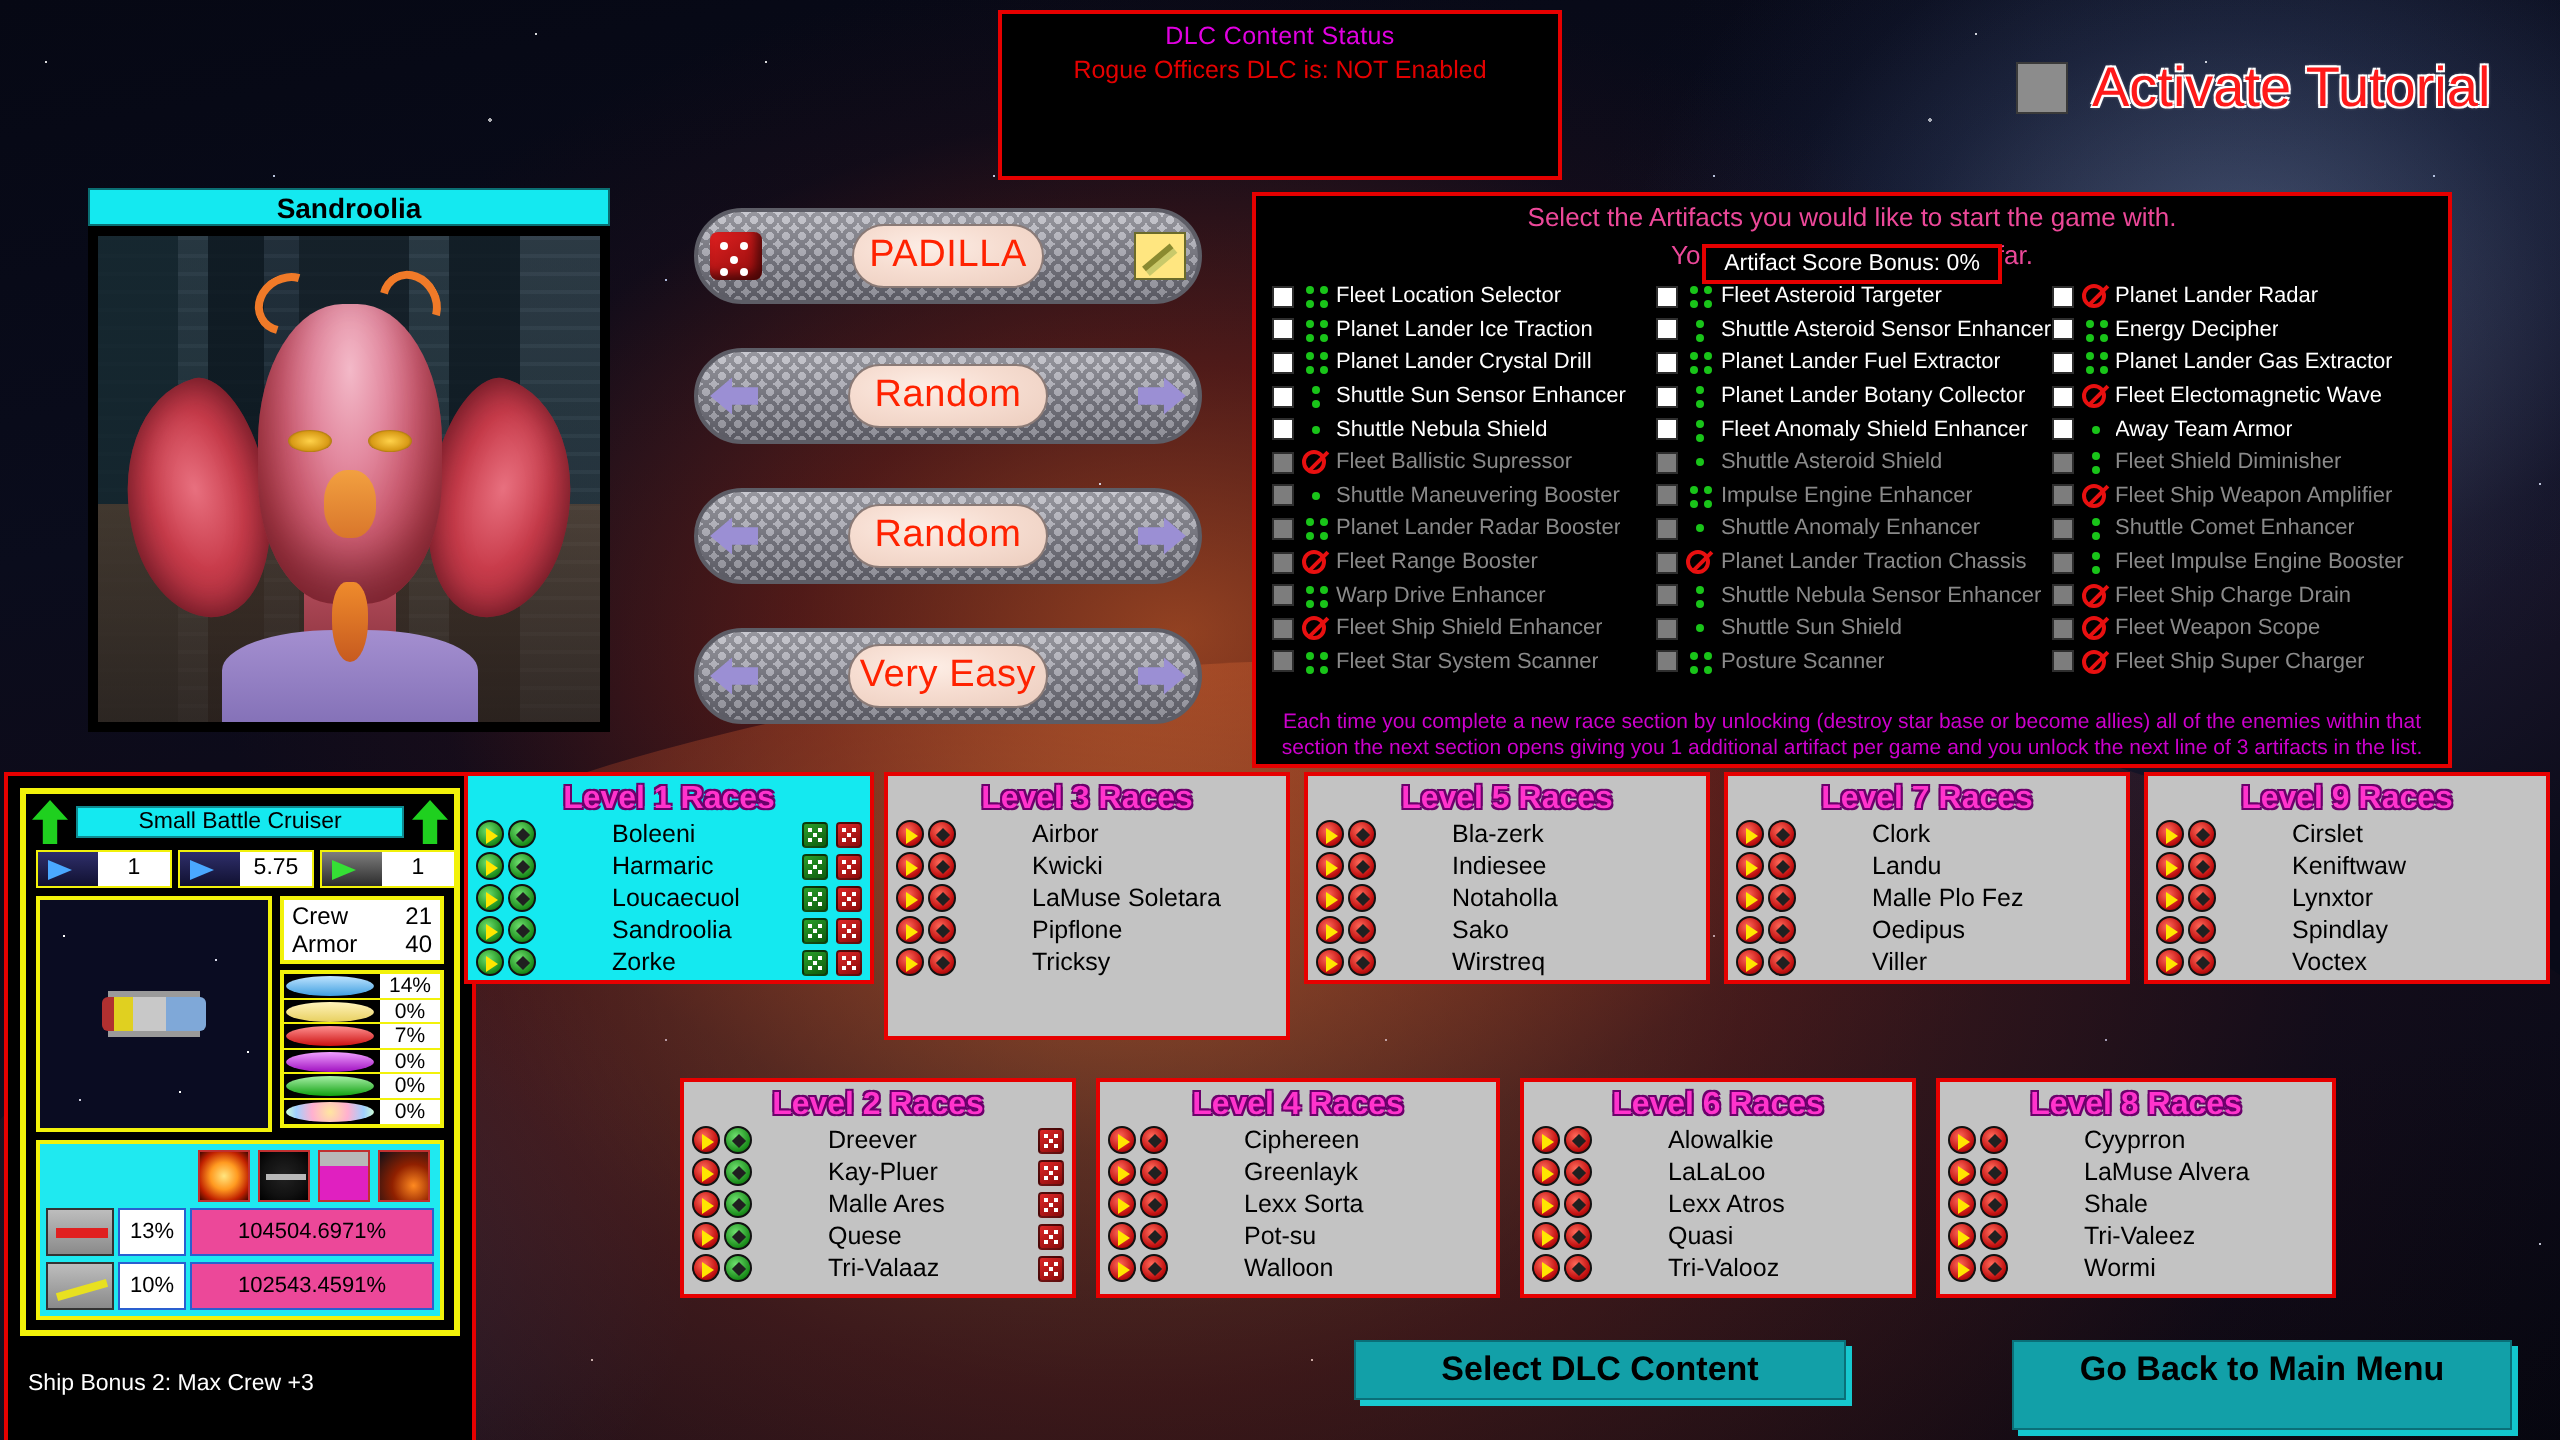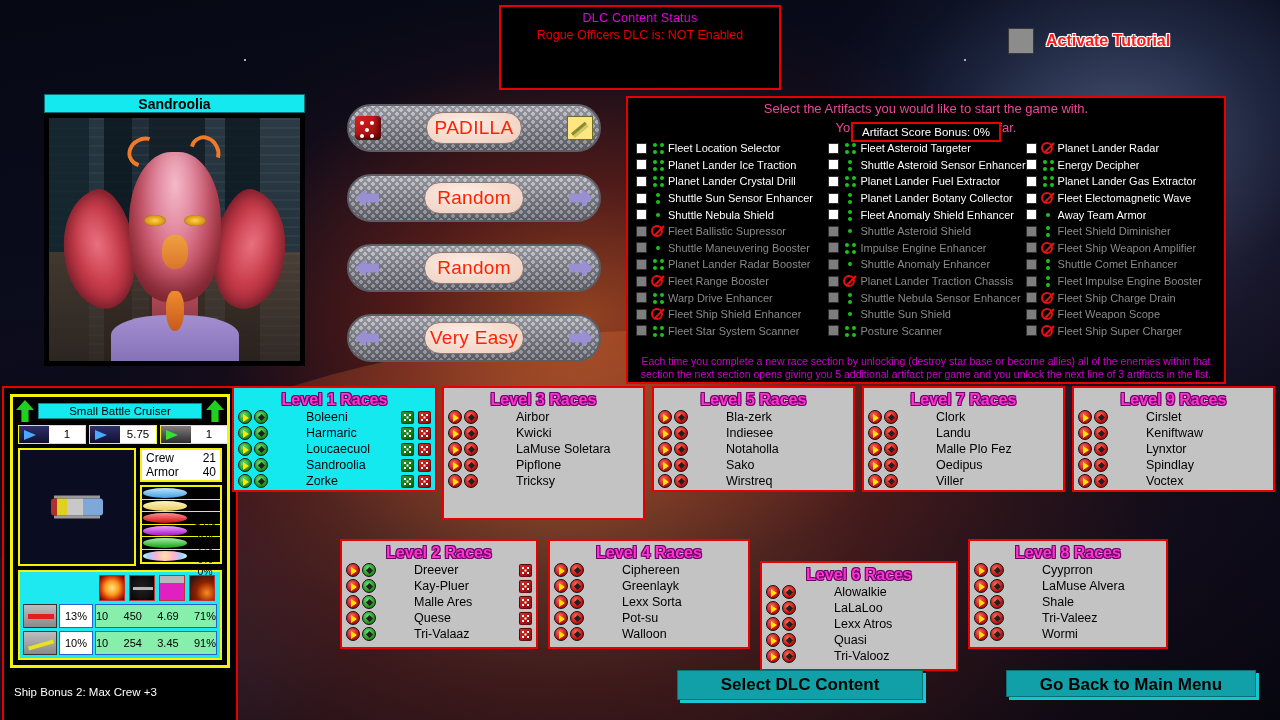--- a/index.html
+++ b/index.html
@@ -40,21 +40,21 @@
 
   
   #dlc-status { left:499px; top:5px; width:282px; height:85px;
     background:#000; border:2px solid #e60000; }
   #dlc-status .t { text-align:center; color:#e100e1; font-size:12.5px; padding-top:4px; letter-spacing:.2px;}
   #dlc-status .v { text-align:center; color:#e40000; font-size:12.5px; padding-top:3px;}
 
   
   #tutorial { left:1008px; top:28px; display:flex; align-items:center; gap:12px; }
   #tutorial .chk { width:26px; height:26px; background:#8c8c8c; border:1px solid #3a3a3a; }
-  #tutorial .lbl { color:#ff1a1a; font-size:16px; font-weight:bold;
+  #tutorial .lbl { color:#ff1a1a; font-size:28px; font-weight:normal;
     text-shadow: -1px -1px 0 #fff, 1px -1px 0 #fff, -1px 1px 0 #fff, 1px 1px 0 #fff, 0 0 2px #fff; }
 
   
   #portrait-panel { left:44px; top:94px; width:261px; height:272px; }
   #portrait-panel .name { height:19px; background:#14e9f0; border:1px solid #0a6e72;
     color:#000; font-size:14px; font-weight:bold; text-align:center; line-height:18px; }
   #portrait-panel .frame { width:261px; height:253px; background:#000; border:2px solid #000;
     padding:3px; }
   .portrait-art { width:100%; height:100%; position:relative; overflow:hidden;
     background: linear-gradient(180deg,#2a3442 0%, #1d2a36 40%, #16202c 100%); }
@@ -172,36 +172,36 @@
     width:52px; height:17px; background:linear-gradient(90deg,#b03030 0 12%, #e0d020 12% 30%, #c8c8c8 30% 62%, #7fa8d8 62% 100%);
     border-radius:3px; box-shadow: 0 -6px 0 -3px #9a9a9a, 0 6px 0 -3px #9a9a9a; }
   .ship-stats { flex:1; }
   .crew-box { border:2px solid #f2f20a; background:#fff; padding:1px 4px; }
   .crew-line { display:flex; justify-content:space-between; color:#000; font-size:12px; line-height:14px; }
   .bar-list { margin-top:3px; border:2px solid #f2f20a; }
   .bar-row { display:flex; height:12.5px; border-bottom:1px solid #f2f20a; }
   .bar-row:last-child { border-bottom:none; }
   .bar-col { width:48px; }
   .bar-oval { width:44px; height:10px; margin:1px; border-radius:50%; }
-  .bar-pct { flex:1; background:#fff; color:#000; font-size:10.5px; text-align:center; line-height:12px;margin-top:28px; }
+  .bar-pct { flex:1; background:#fff; color:#000; font-size:10.5px; text-align:center; line-height:12px; }
   .wep-area { margin:2px; background:#1fe9f0; border:2px solid #f2f20a; padding:3px; }
   .wep-icons { display:flex; justify-content:flex-end; gap:4px; padding-right:2px; }
   .wep-ic { width:26px; height:26px; border:1px solid #c03030; }
   .wep-ic.a { background: radial-gradient(circle at 50% 50%, #ffe680 0%, #ff9a20 40%, #c02000 75%, #400800 100%); }
   .wep-ic.b { background: radial-gradient(circle at 50% 50%, #222 0%, #111 60%, #000 100%); position:relative; }
   .wep-ic.b::after { content:""; position:absolute; left:3px; top:11px; width:20px; height:3px; background:#b8b8b8; }
   .wep-ic.c { background: linear-gradient(180deg,#b8b8b8 0 30%, #e020c0 30% 100%); }
   .wep-ic.d { background: radial-gradient(circle at 70% 70%, #ff8a20 0%, #902000 45%, #101018 100%); }
   .wep-row { display:flex; gap:2px; margin-top:3px; align-items:stretch; }
   .wep-sym { width:34px; border:1px solid #333; background:linear-gradient(180deg,#bdbdbd,#8a8a8a); position:relative; }
   .wep-sym.r::after { content:""; position:absolute; left:4px; top:9px; width:26px; height:5px; background:#e02020; }
   .wep-sym.y::after { content:""; position:absolute; left:4px; top:11px; width:26px; height:4px; background:#e8e020; transform:rotate(-16deg); }
   .wep-pct { width:34px; background:#fff; border:1px solid #2a5fd0; color:#000; font-size:11px; text-align:center; line-height:22px; }
-  .wep-nums { flex:1; background:#86efac; border:1px solid #2a5fd0; color:#000; font-size:11px;
-    display:flex; justify-content:space-between; align-items:center; }
+  .wep-nums { flex:1; background:#ec4899; border:1px solid #2a5fd0; color:#000; font-size:11px;
+    display:flex; justify-content:center; align-items:center; }
   .ship-bonus { padding:8px 8px 0 10px; }
   .ship-bonus div { color:#fff; font-size:11.5px; line-height:21px; }
 
   
   .race-panel { position:absolute; border:2px solid #e60000; padding:2px 4px 4px; }
   .race-panel.cyan { background:#14e9f0; }
   .race-panel.grey { background:#c3c3c3; }
   .race-title { text-align:center; color:#ff33cc; font-size:16px; font-weight:bold; line-height:19px;
      text-shadow: -1px -1px 0 #6b006b, 1px -1px 0 #6b006b, -1px 1px 0 #6b006b, 1px 1px 0 #6b006b; }
   .race-row { display:flex; align-items:center; height:16px; }
@@ -520,21 +520,21 @@
         </div>
         <div class="art-row">
           <div class="art-chk off"></div>
           <div class="art-ic">
             <span class="noent"></span>
           </div>
           <div class="art-lbl dis">Fleet Ship Super Charger</div>
         </div>
       </div>
     </div>
-  <div class="foot">Each time you complete a new race section by unlocking (destroy star base or become allies) all of the enemies within that section the next section opens giving you 5 additional artifact per game and you unlock the next line of 3 artifacts in the list.</div>
+  <div class="foot">Each time you complete a new race section by unlocking (destroy star base or become allies) all of the enemies within that section the next section opens giving you 1 additional artifact per game and you unlock the next line of 3 artifacts in the list.</div>
 </div>
 
 <div class="layer" id="ship-panel">
   <div class="ship-yellow">
     <div class="ship-top">
       <div class="up-arrow">
           <i></i>
         </div>
       <div class="ship-name">Small Battle Cruiser</div>
       <div class="up-arrow">
@@ -872,21 +872,21 @@
         <div class="orb red play"></div>
         <div class="orb red gem"></div>
         <div class="race-name">Pot-su</div>
       </div>
       <div class="race-row">
         <div class="orb red play"></div>
         <div class="orb red gem"></div>
         <div class="race-name">Walloon</div>
       </div>
     </div>
-    <div class="race-panel grey" style="left: 760px; top: 539px; width: 198px; height: 110px; margin-top: 22px;">
+    <div class="race-panel grey" style="left: 760px; top: 539px; width: 198px; height: 110px;">
       <div class="race-title">Level 6 Races</div>
       <div class="race-row">
         <div class="orb red play"></div>
         <div class="orb red gem"></div>
         <div class="race-name">Alowalkie</div>
       </div>
       <div class="race-row">
         <div class="orb red play"></div>
         <div class="orb red gem"></div>
         <div class="race-name">LaLaLoo</div>
@@ -931,13 +931,13 @@
       </div>
       <div class="race-row">
         <div class="orb red play"></div>
         <div class="orb red gem"></div>
         <div class="race-name">Wormi</div>
       </div>
     </div>
   </div>
 
 <div class="bottom-btn" style="left:677px; top:670px; width:246px; height:30px;">Select DLC Content</div>
-<div class="bottom-btn" style="left:1006px; top:670px; width:250px; height:27px;">Go Back to Main Menu</div>
+<div class="bottom-btn" style="left:1006px; top:670px; width:250px; height:45px;">Go Back to Main Menu</div>
 
 </body></html>

